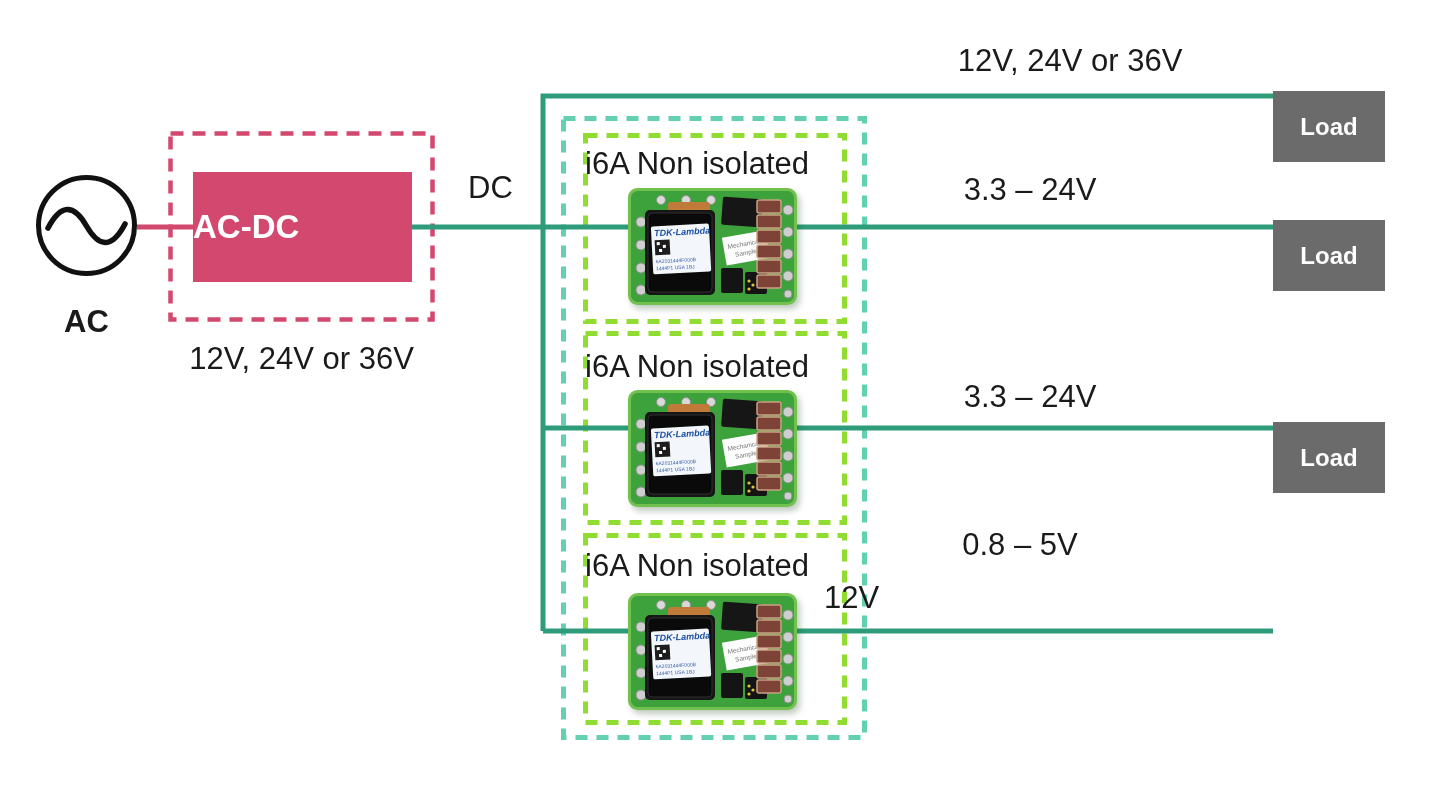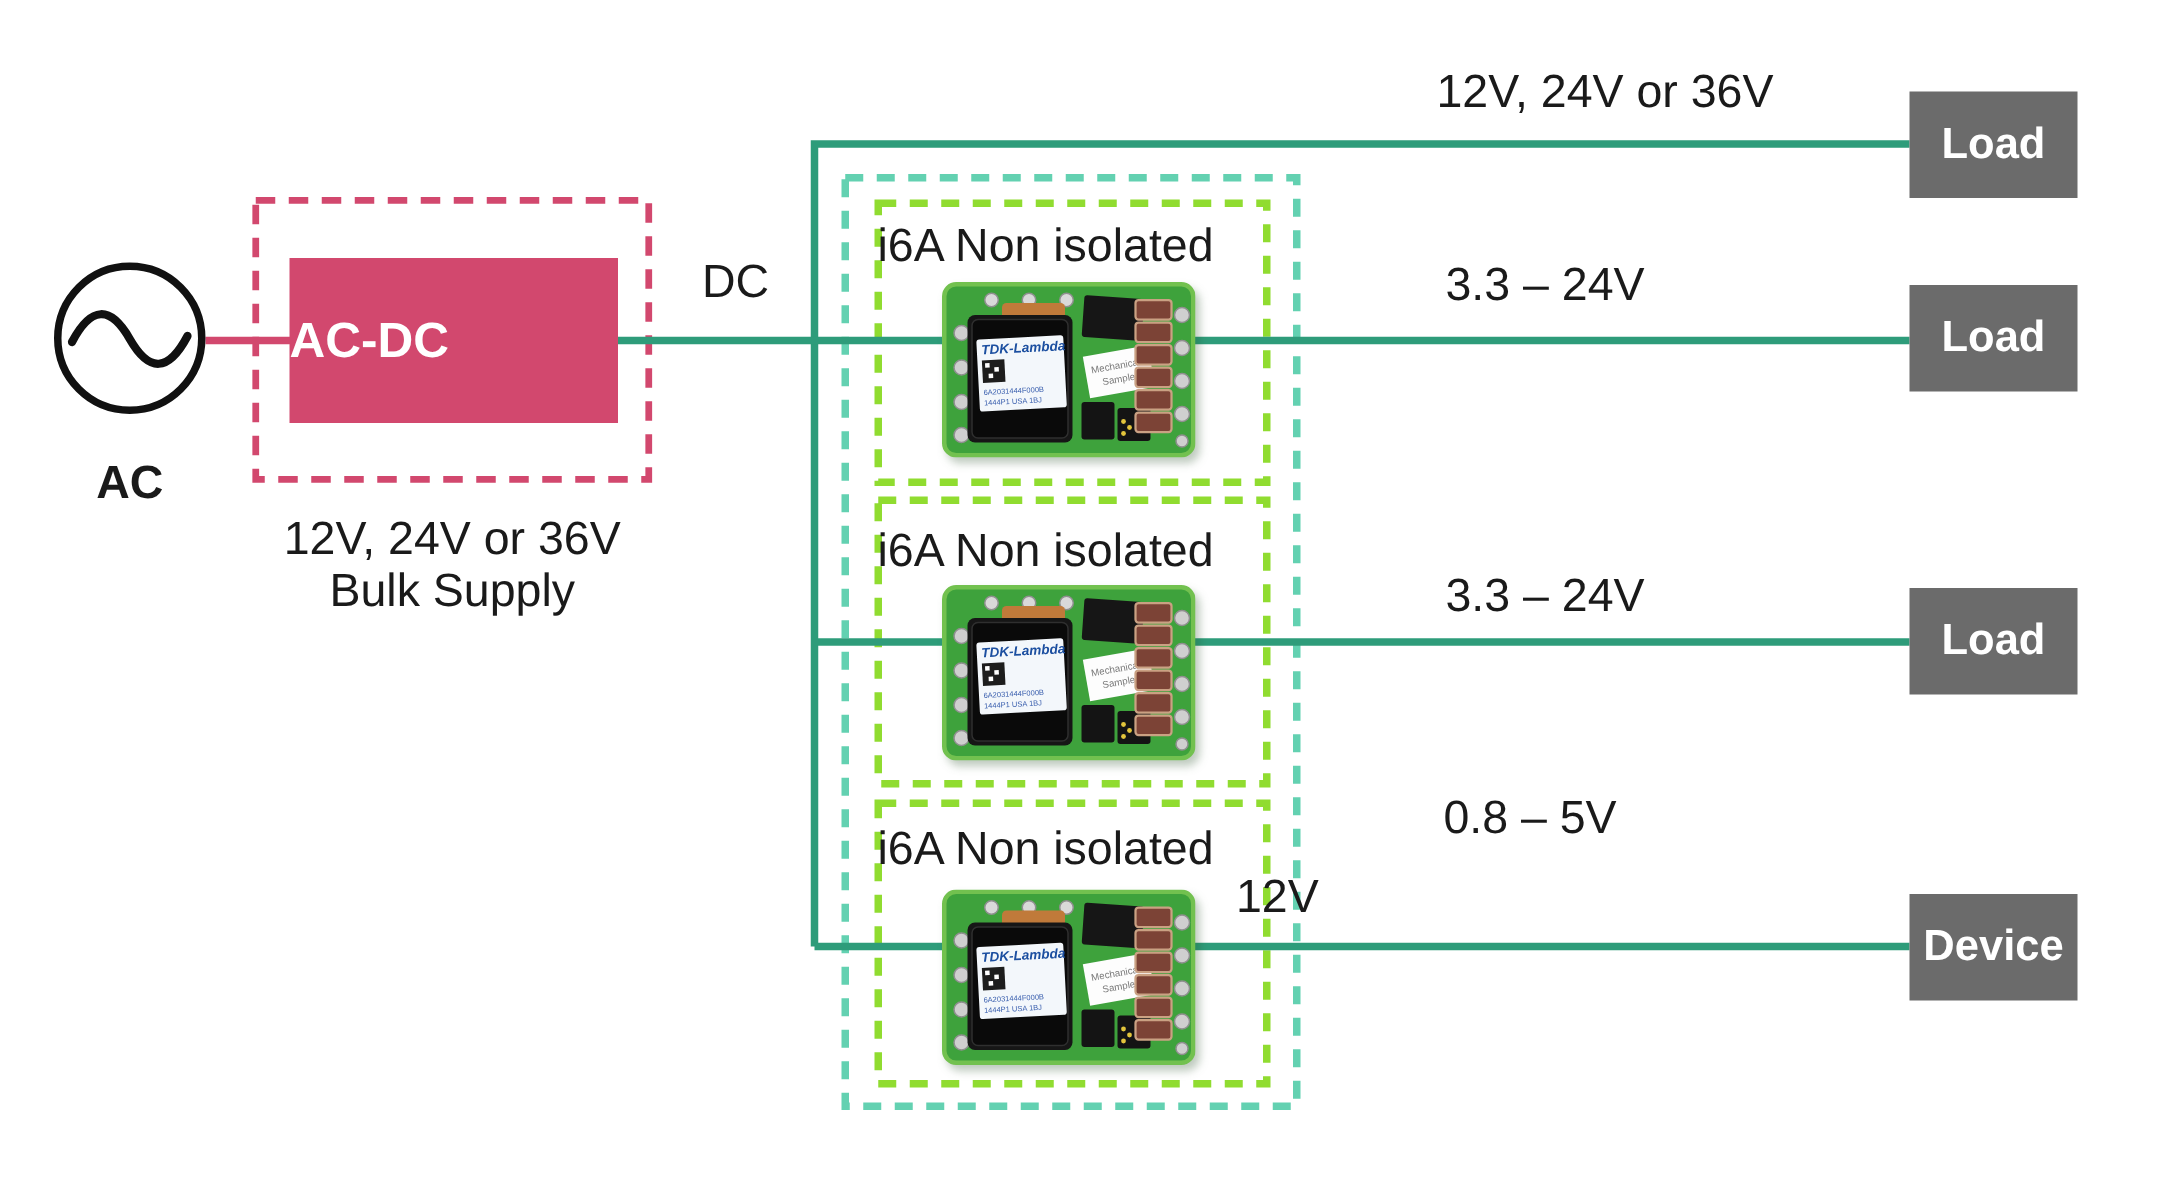--- a/index.html
+++ b/index.html
@@ -11,21 +11,21 @@
   body{font-family:"Liberation Sans","DejaVu Sans",sans-serif;color:var(--text);}
   .canvas{position:relative;width:1441px;height:796px;background:#fff;overflow:hidden;}
   .wires{position:absolute;left:0;top:0;width:1441px;height:796px;}
   .label{position:absolute;font-size:31px;color:var(--text);white-space:nowrap;}
   .centered{text-align:center;}
   .acdc-box{position:absolute;left:193px;top:172px;width:219px;height:110px;
     background:var(--pink);display:flex;align-items:center;justify-content:flex-start;
     color:#fff;font-weight:bold;font-size:33px;z-index:3;}
   .endbox{position:absolute;left:1273px;width:112px;height:71px;background:var(--gray);
     display:flex;align-items:center;justify-content:center;color:#fff;font-weight:bold;
-    font-size:29px;z-index:3;}
+    font-size:24px;z-index:3;margin-top:30px;}
   .bulk-caption{position:absolute;left:150px;top:341px;width:303px;text-align:center;
     font-size:31px;line-height:35px;}
   .module-img{position:absolute;left:628px;width:169px;height:117px;z-index:3;
     filter:drop-shadow(3px 4px 3px rgba(40,80,40,.3));}
   .module-label{position:absolute;left:585px;width:260px;font-size:31px;z-index:2;}
   .pols-box{position:absolute;left:965px;top:579px;width:257px;height:107px;background:var(--mint);
     z-index:3;display:flex;align-items:center;}
   .pols-text{font-weight:bold;font-size:34px;margin-left:38px;color:#111;}
   .pol-img{position:absolute;right:6px;top:1px;width:132px;height:105px;
     filter:drop-shadow(0 0 4px #fff) drop-shadow(0 0 9px rgba(255,255,255,.95));}
@@ -124,21 +124,20 @@
     <circle cx="53.5" cy="53.5" r="48" fill="#fff" stroke="#111" stroke-width="5"></circle>
     <path d="M15 56 Q 34 20 53.5 54 Q 73 88 92 52" fill="none" stroke="#111" stroke-width="5.5" stroke-linecap="round"></path>
   </svg>
   <div class="label centered" style="left:40px;top:304px;width:93px;font-weight:bold;">AC</div>
 
   <div class="acdc-box">
     <span>AC-DC</span>
   </div>
   <div class="bulk-caption">
     <span style="display:block">12V, 24V or 36V</span>
-    <span style="display:block">Bulk Supply</span>
   </div>
   <div class="label" style="left:468px;top:170px;">DC</div>
 
   <div class="module-label" style="top:146px;">i6A Non isolated</div>
   <svg class="module-img" style="top:188px;" viewBox="0 0 169 117">
       <use href="#i6a-pcb"></use>
     </svg>
 
   <div class="module-label" style="top:349px;">i6A Non isolated</div>
   <svg class="module-img" style="top:390px;" viewBox="0 0 169 117">
@@ -159,17 +158,14 @@
 
   <div class="endbox" style="top:61px;">
       <span>Load</span>
     </div>
   <div class="endbox" style="top:190px;">
       <span>Load</span>
     </div>
   <div class="endbox" style="top:392px;">
       <span>Load</span>
     </div>
-  <div class="endbox" style="top:596px;">
-      <span>Device</span>
-    </div>
 
 </div>
 
 </body></html>

